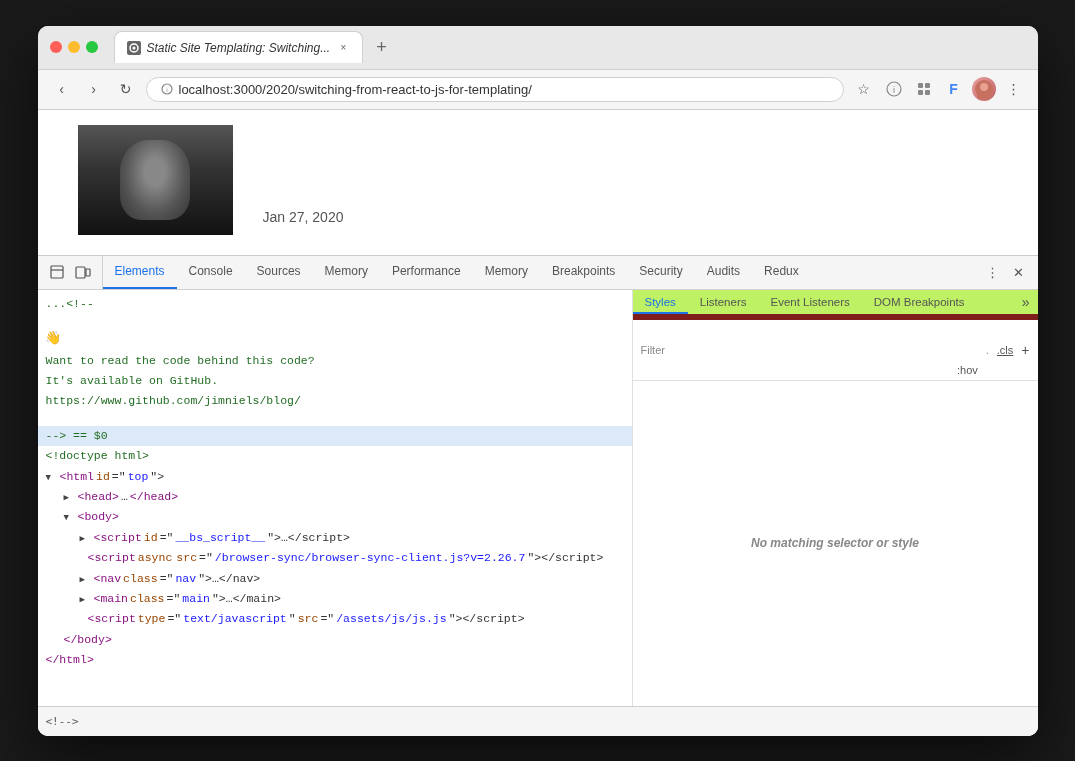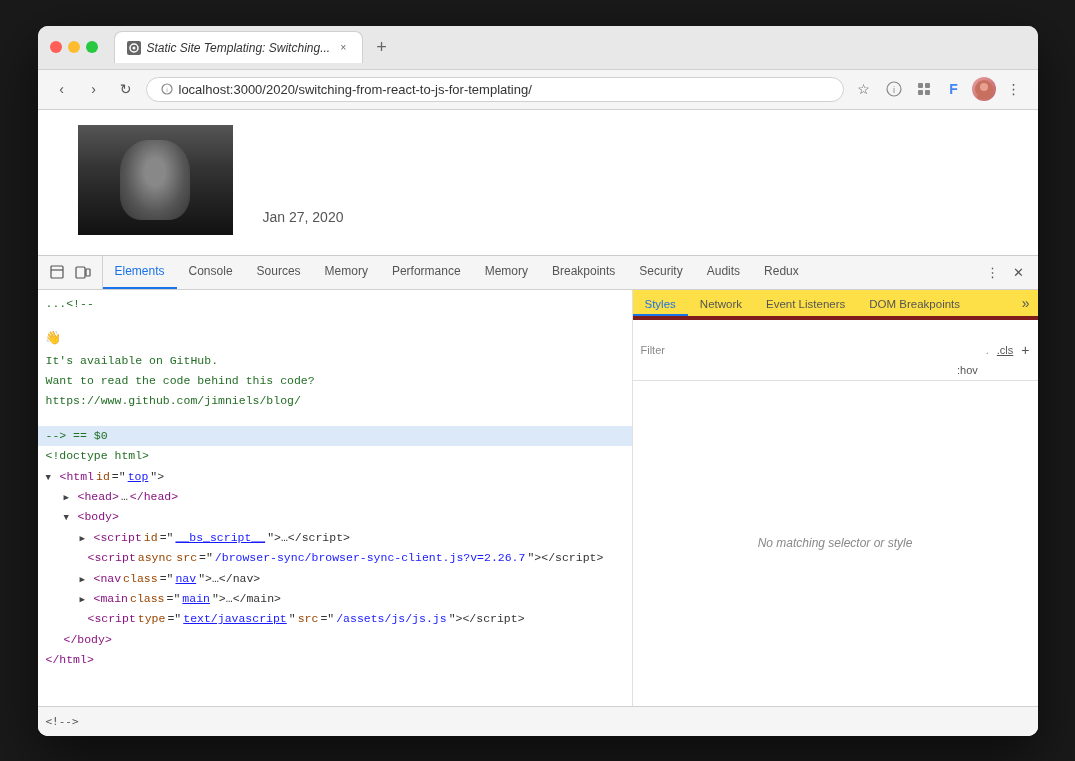--- a/index.html
+++ b/index.html
@@ -327,37 +327,37 @@
       background: #dce9f9;
     }
     .dom-arrow {
       width: 12px;
       flex-shrink: 0;
       color: #444;
       font-size: 9px;
     }
     .dom-tag { color: #881280; }
     .dom-attr-name { color: #994500; }
-    .dom-attr-value { color: #1a1aff; text-decoration: underline; }
+    .dom-attr-value { color: #1a1aff; }
     .dom-comment { color: #236e25; }
     .dom-text { color: #333; }
     .dom-link { color: #1a1aff; }
     .dom-emoji { font-size: 13px; }
     
     .styles-panel {
       flex: 1;
       background: #fff;
       display: flex;
       flex-direction: column;
       overflow: hidden;
     }
     .styles-tabs {
       display: flex;
-      border-bottom: 4px solid #7f1d1d;
-      background: #fde047;
+      border-bottom: 6px solid #7f1d1d;
+      background: #bef264;
       height: 30px;
       align-items: flex-end;
       flex-shrink: 0;
       justify-content: space-between;
     }
     .style-tab {
       padding: 4px 12px;
       font-size: 11.5px;
       color: #555;
       cursor: pointer;
@@ -410,20 +410,21 @@
       color: #555;
       cursor: pointer;
     }
     .styles-content {
       flex: 1;
       overflow-y: auto;
       padding: 8px;
       display: flex;
       align-items: center;
       justify-content: center;
+      font-weight: bold;
     }
     .no-styles {
       font-size: 12px;
       color: #888;
       font-style: italic;
     }
     .devtools-bottom {
       height: 30px;
       background: #f5f5f5;
       border-top: 1px solid #d0d0d0;
@@ -554,24 +555,24 @@
 
           <div class="dom-panel">
             <div class="dom-line">
               <span class="dom-comment">...&lt;!--</span>
             </div>
             <div class="dom-line" style="min-height:14px;"></div>
             <div class="dom-line">
               <span class="dom-emoji">👋</span>
             </div>
             <div class="dom-line">
+              <span class="dom-comment">Want to read the code behind this code?</span>
+            </div>
+            <div class="dom-line">
               <span class="dom-comment">It's available on GitHub.</span>
-            </div>
-            <div class="dom-line">
-              <span class="dom-comment">Want to read the code behind this code?</span>
             </div>
             <div class="dom-line">
               <span class="dom-comment">https://www.github.com/jimniels/blog/</span>
             </div>
             <div class="dom-line" style="min-height:14px;"></div>
             <div class="dom-line selected">
               <span class="dom-comment">--&gt; == $0</span>
             </div>
             <div class="dom-line">
               <span class="dom-comment">&lt;!doctype html&gt;</span>
@@ -650,21 +651,21 @@
               <span class="dom-tag">&lt;/body&gt;</span>
             </div>
             <div class="dom-line">
               <span class="dom-tag">&lt;/html&gt;</span>
             </div>
           </div>
 
           <div class="styles-panel">
             <div class="styles-tabs">
               <div class="style-tab active">Styles</div>
-              <div class="style-tab">Network</div>
+              <div class="style-tab">Listeners</div>
               <div class="style-tab">Event Listeners</div>
               <div class="style-tab">DOM Breakpoints</div>
               <div class="styles-more">»</div>
             </div>
             <div class="styles-filter">
               <span style="font-size:11px;color:#888;">Filter</span>
               <input class="filter-input" type="text" style="font-size: 11px;">
               <span class="filter-pseudo">:hov</span>
               <span style="color:#888;font-size:11px;">.</span>
               <span class="filter-cls">.cls</span>

